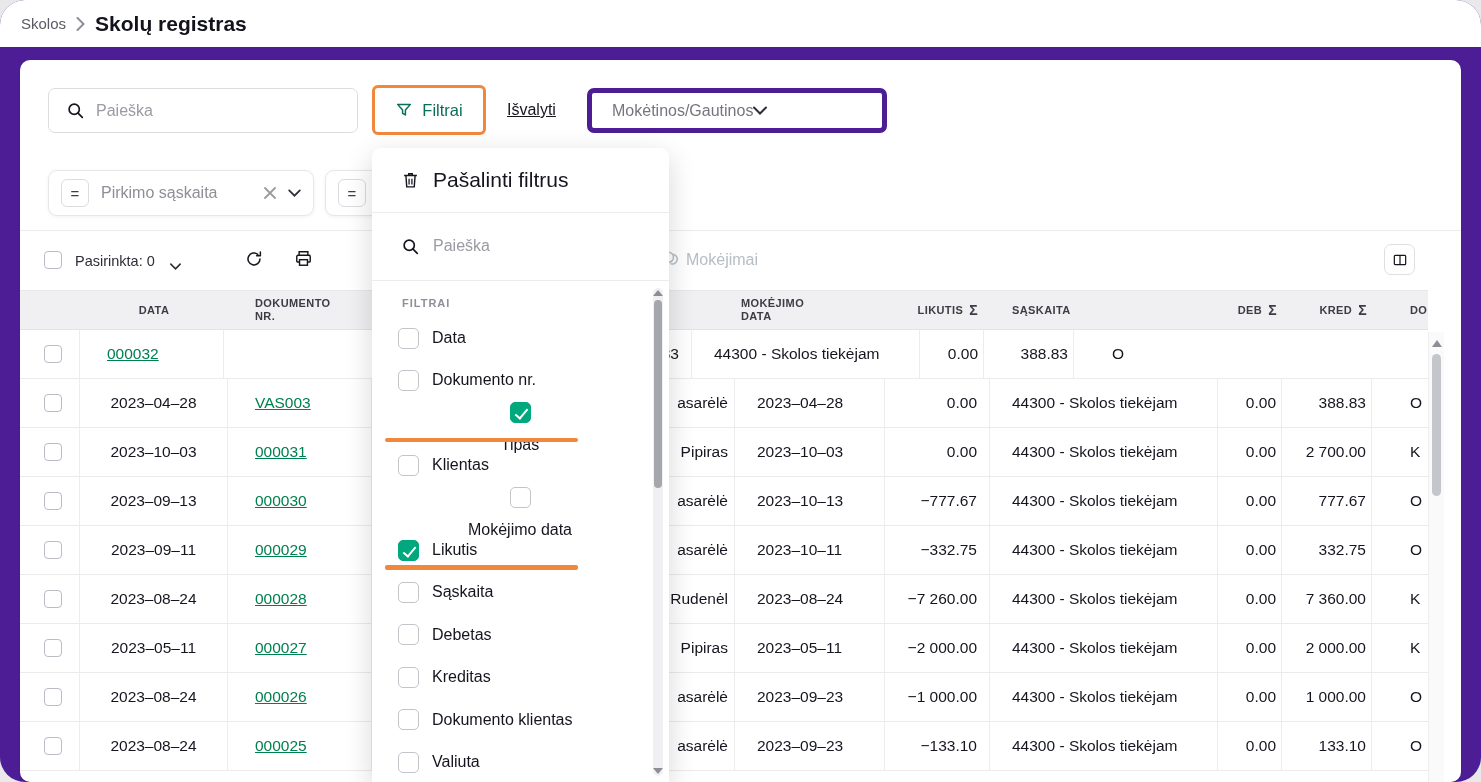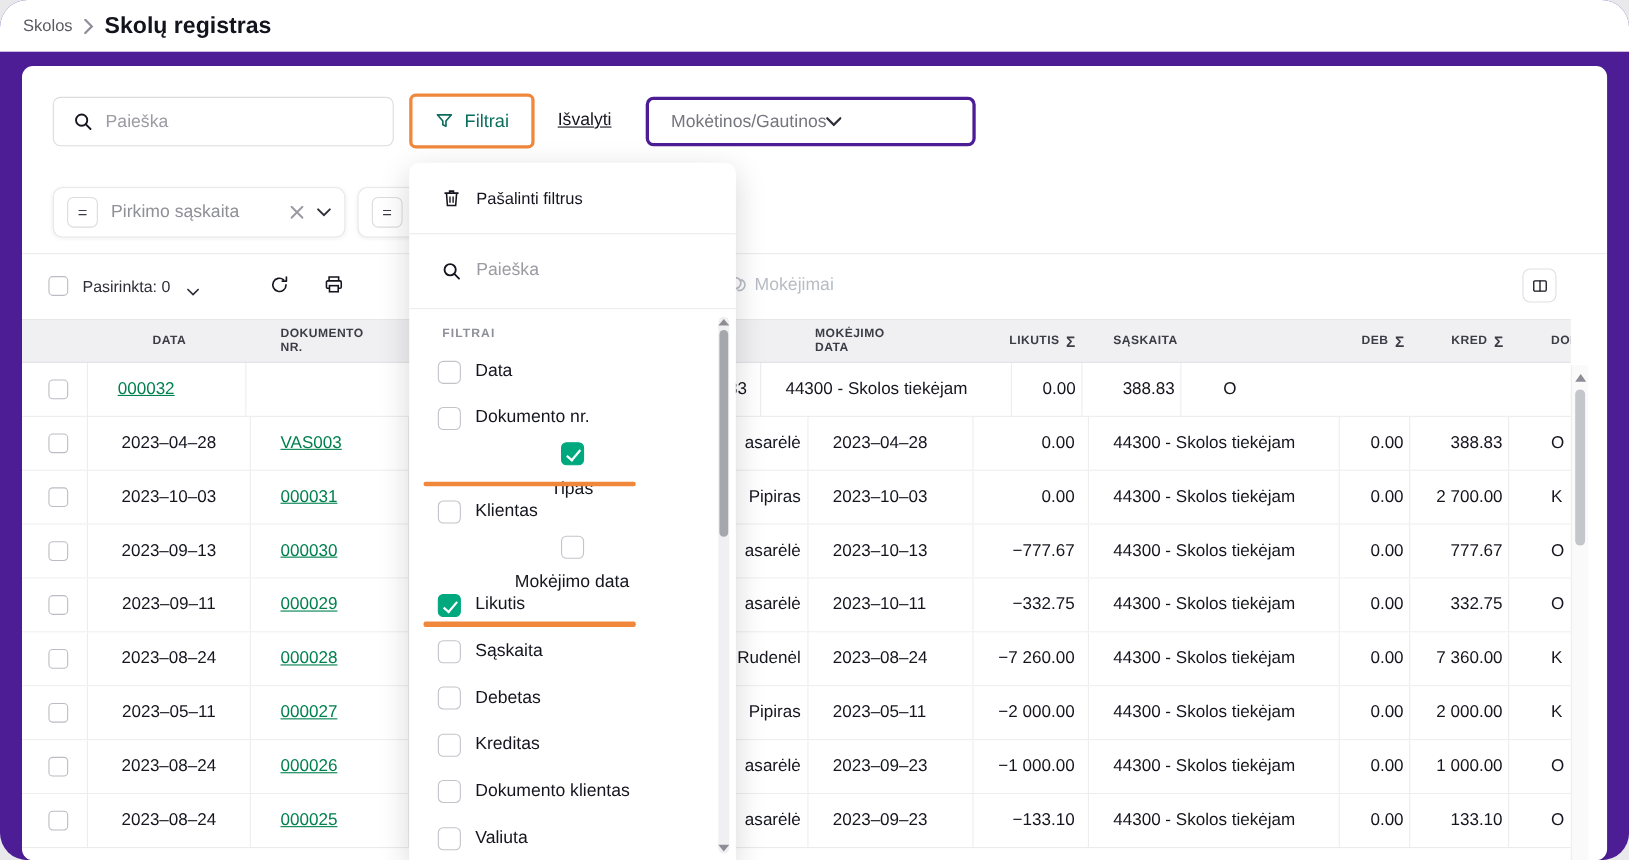--- a/index.html
+++ b/index.html
@@ -25,21 +25,21 @@
   .search-box input { border:none; outline:none; font-size:16px; color:#3a3a44; width:100%; margin-left:12px;
     font-family:"Liberation Sans",sans-serif; }
   .search-box input::placeholder { color:#9b9ba3; }
   .filters-btn { position:absolute; left:352px; top:25px; width:114px; height:50px;
     border:3px solid #F0873B; border-radius:6px; background:#fff; display:flex; align-items:center;
     justify-content:center; gap:9px; cursor:pointer; }
   .filters-btn span { font-size:16.5px; color:#0B6E5C; }
   .clear-link { position:absolute; left:487px; top:41px; font-size:16px; color:#15151f;
     text-decoration:underline; cursor:pointer; }
   .type-select { position:absolute; left:567px; top:28px; width:300px; height:45px;
-    border:3px solid #4c1d95; border-radius:7px; display:flex; align-items:center;
+    border:5px solid #4c1d95; border-radius:7px; display:flex; align-items:center;
     padding:0 18px 0 20px; cursor:pointer; background:#fff;justify-content:space-between; }
   .type-select span { font-size:16px; color:#75757e; flex:1; }
 
   
   .chip { position:absolute; top:110px; height:46px; background:#fff; border:1px solid #e7e7ea;
     border-radius:9px; box-shadow:0 1px 4px rgba(0,0,0,.06); display:flex; align-items:center;
     padding:0 12px; gap:12px; }
   .chip1 { left:28px; width:266px; }
   .chip2 { left:305px; width:130px; }
   .op-box { width:28px; height:28px; border:1px solid #dcdce0; border-radius:6px; display:flex;
@@ -97,21 +97,21 @@
   .v-arrow { position:absolute; left:3px; width:0; height:0; border-left:5px solid transparent;
     border-right:5px solid transparent; }
   .v-arrow.up { top:8px; border-bottom:7px solid #8d8d95; }
   .v-thumb { position:absolute; left:3px; top:22px; width:9px; height:142px; background:#c3c6cb; border-radius:5px; }
 
   
   .filter-panel { position:absolute; left:372px; top:148px; width:297px; height:634px; background:#fff;
     border-radius:9px 9px 0 0; box-shadow:0 8px 28px rgba(0,0,0,.16); z-index:60; }
   .fp-row { position:absolute; left:0; width:100%; display:flex; align-items:center; padding-left:30px; gap:14px; }
   .fp-remove { top:0; height:64px; cursor:pointer; }
-  .fp-remove span { font-size:15px; color:#15151f; }
+  .fp-remove span { font-size:21px; color:#15151f; }
   .fp-search { top:64px; height:68px; }
   .fp-search input { border:none; outline:none; font-size:16px; width:180px; font-family:"Liberation Sans",sans-serif; }
   .fp-search input::placeholder { color:#9b9ba3; }
   .fp-div { position:absolute; left:0; width:100%; height:1px; background:#ececef; }
   .fp-section { position:absolute; left:30px; top:149px; font-size:11px; font-weight:700;
     letter-spacing:1px; color:#8f8f99; }
   .fp-item { position:absolute; left:0; width:270px; height:42px; display:flex; align-items:center;
     padding-left:26px; gap:13px; cursor:pointer; }
   .fp-cb { position:relative; width:21px; height:21px; border:1.5px solid #c3c3ca; border-radius:5px;
     background:#fff; flex:0 0 auto; }

